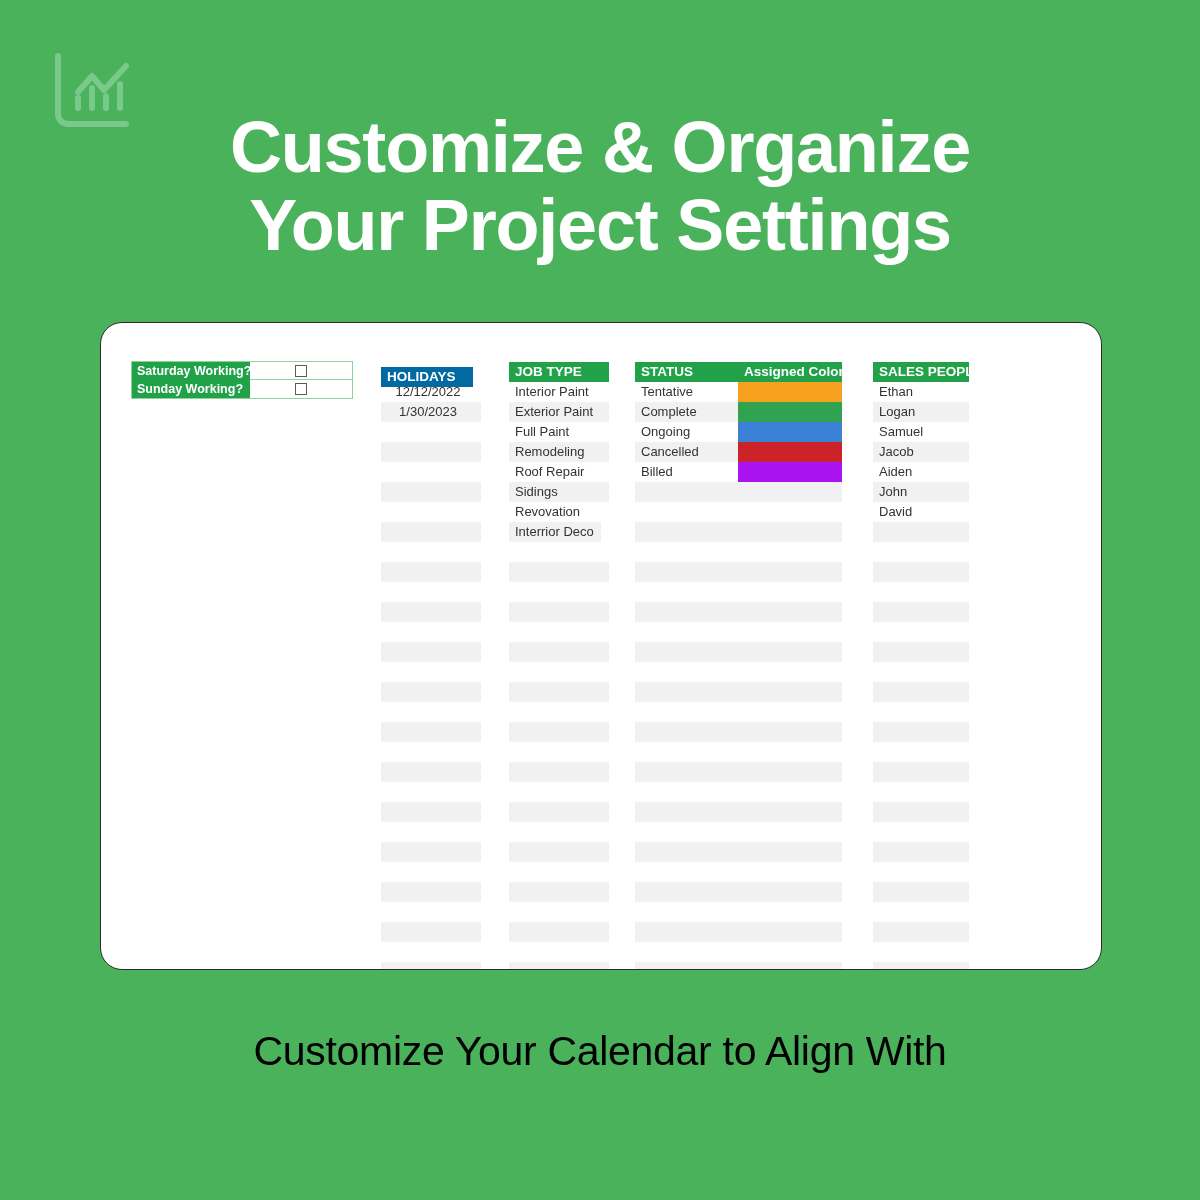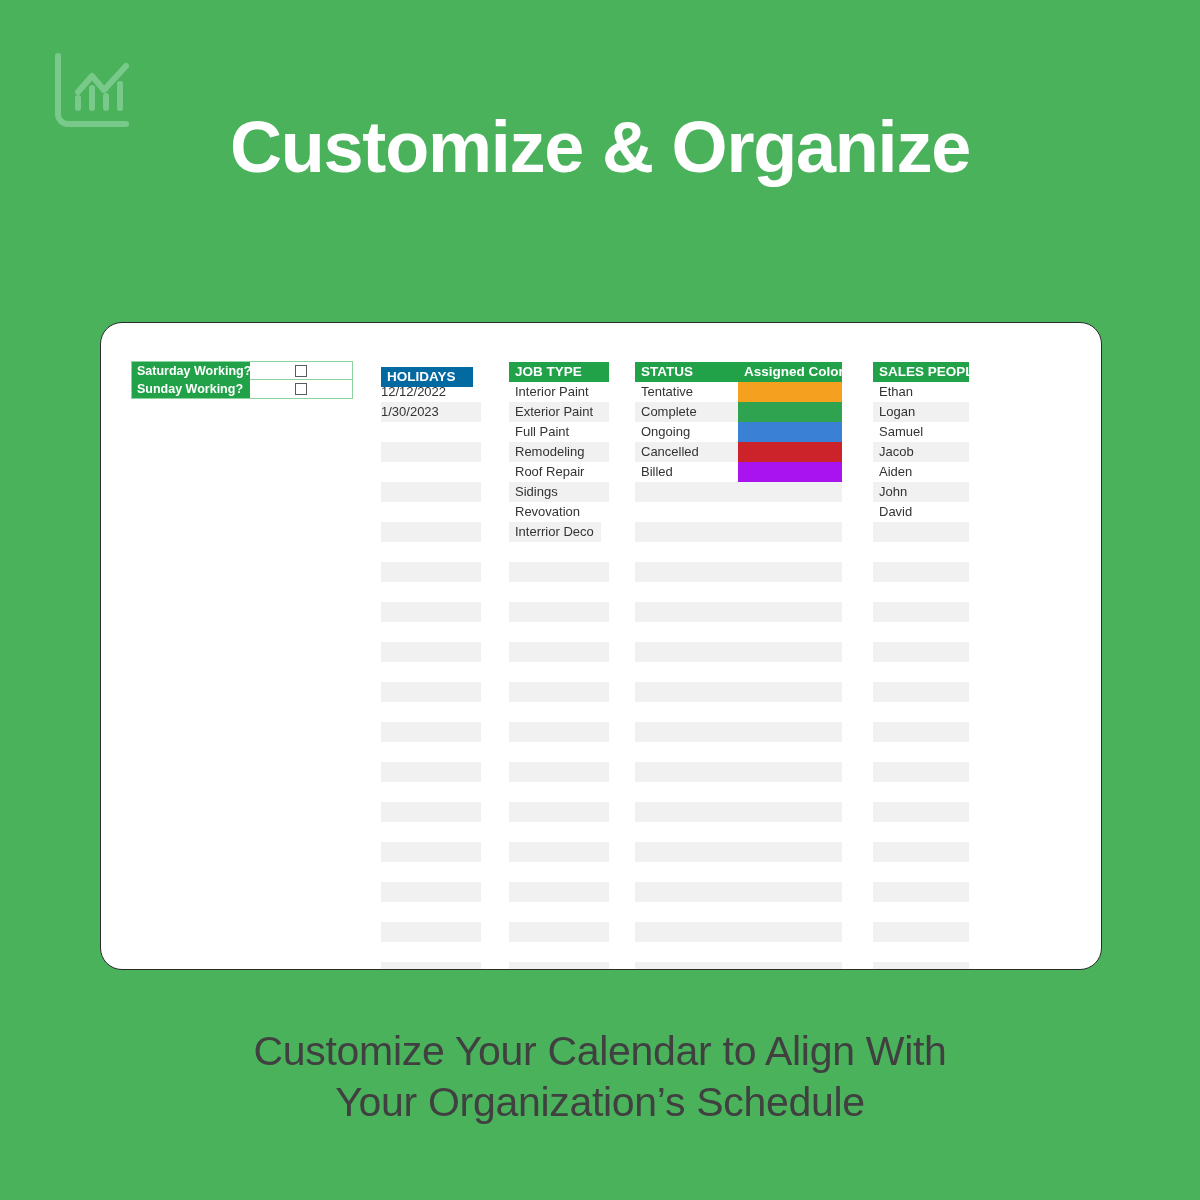--- a/index.html
+++ b/index.html
@@ -39,21 +39,21 @@
   }
   .hero-title .line { display: block; }
 
   
   .caption {
     position: absolute;
     left: 0;
     top: 1026px;
     width: 1200px;
     text-align: center;
-    color: #404040;
+    color: #000000;
     font-size: 41px;
     line-height: 51px;
     font-weight: normal;
     letter-spacing: -0.3px;
   }
   .caption .line { display: block; }
 
   
   .card {
     position: absolute;
@@ -93,21 +93,21 @@
     height: 20px;
     line-height: 20px;
     font-size: 13px;
     color: #333333;
     padding-left: 6px;
     box-sizing: border-box;
     white-space: nowrap;
     overflow: hidden;
   }
   .cell.alt { background: #F1F1F1; }
-  .cell.right { text-align: left; padding-left: 0; padding-right: 6px; }
+  .cell.right { text-align: center; padding-left: 0; padding-right: 6px; }
   .blank {
     position: absolute;
     height: 20px;
     background: #F1F1F1;
   }
   .swatch {
     position: absolute;
     height: 20px;
   }
 
@@ -169,20 +169,21 @@
     <path d="M26 40 L40 24 L52 38 L74 14" fill="none" stroke="#79C98A" stroke-width="6" stroke-linecap="round" stroke-linejoin="round"></path>
     <line x1="26" y1="56" x2="26" y2="46" stroke="#79C98A" stroke-width="6" stroke-linecap="round"></line>
     <line x1="40" y1="56" x2="40" y2="36" stroke="#79C98A" stroke-width="6" stroke-linecap="round"></line>
     <line x1="54" y1="56" x2="54" y2="44" stroke="#79C98A" stroke-width="6" stroke-linecap="round"></line>
     <line x1="68" y1="56" x2="68" y2="32" stroke="#79C98A" stroke-width="6" stroke-linecap="round"></line>
   </svg>
 </div>
 
 <div class="hero-title">
   <span class="line">Customize &amp; Organize</span>
+  <span class="line">Your Project Settings</span>
 </div>
 
 <div class="card">
   <div class="sheet" id="sheet">
 
     <div class="work-panel">
       <div class="work-row" style="top:0">
         <div class="work-label">Saturday Working?</div>
         <div class="work-check-cell">
           <div class="checkbox"></div>
@@ -289,14 +290,13 @@
       <div class="blank" style="left: 772px; top: 479px; width: 96px;"></div>
       <div class="blank" style="left: 772px; top: 519px; width: 96px;"></div>
       <div class="blank" style="left: 772px; top: 559px; width: 96px;"></div>
       <div class="blank" style="left: 772px; top: 599px; width: 96px;"></div>
       <div class="blank" style="left: 772px; top: 639px; width: 96px;"></div>
     </div>
 </div>
 
 <div class="caption">
   <span class="line">Customize Your Calendar to Align With</span>
-  <span class="line">Your Organization’s Schedule</span>
 </div>
 
 </body></html>

